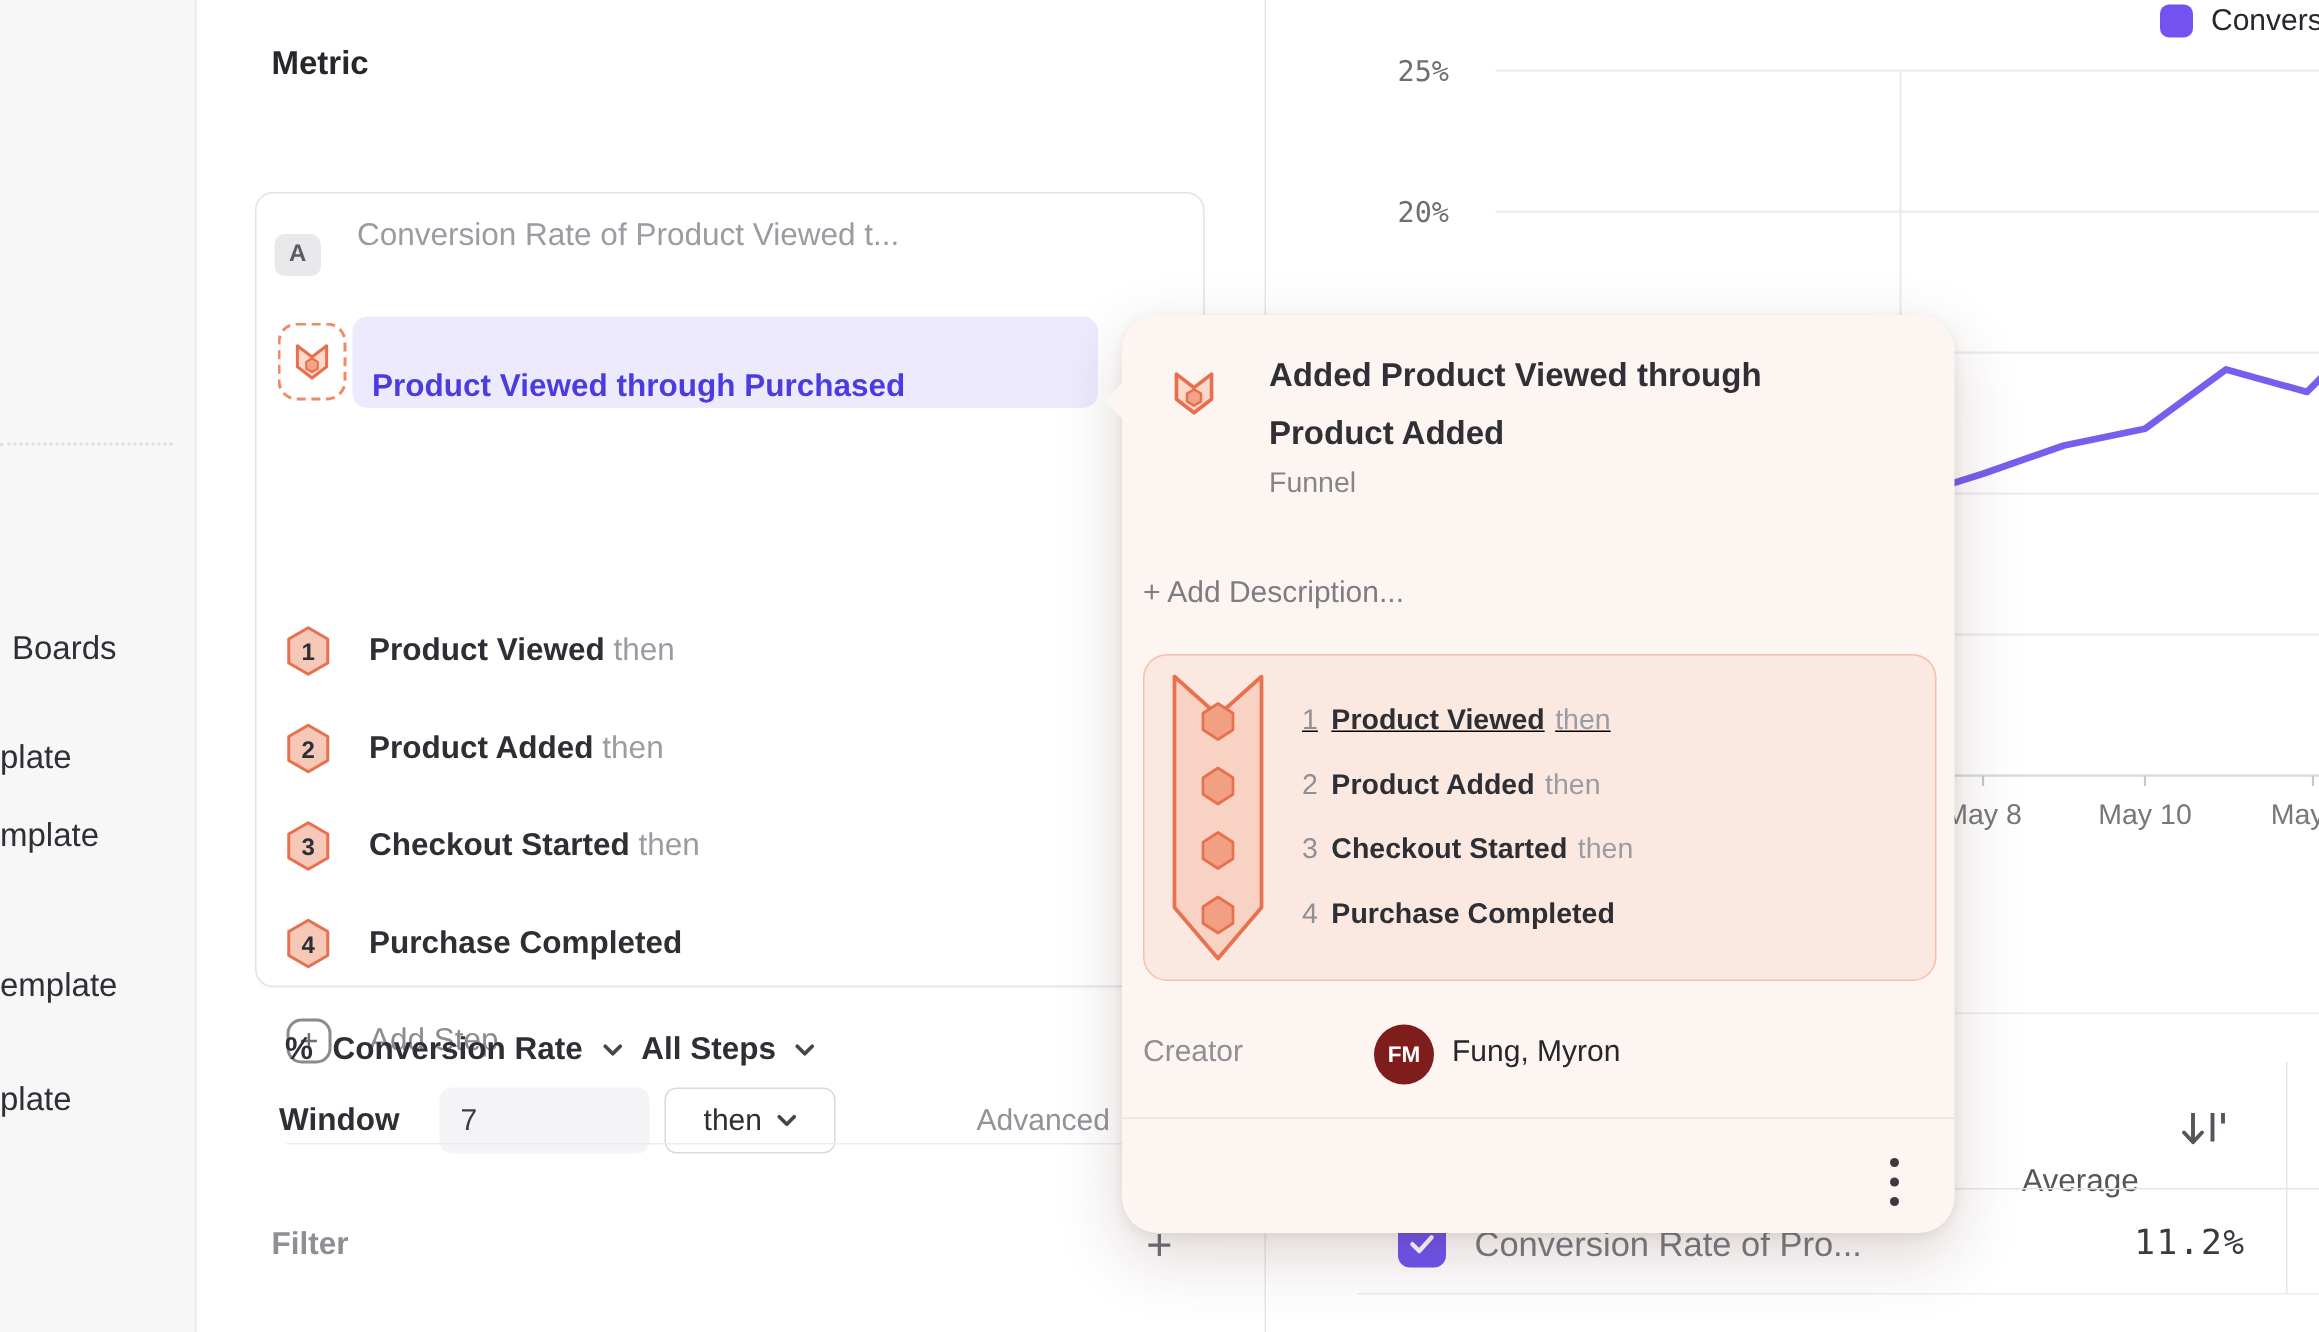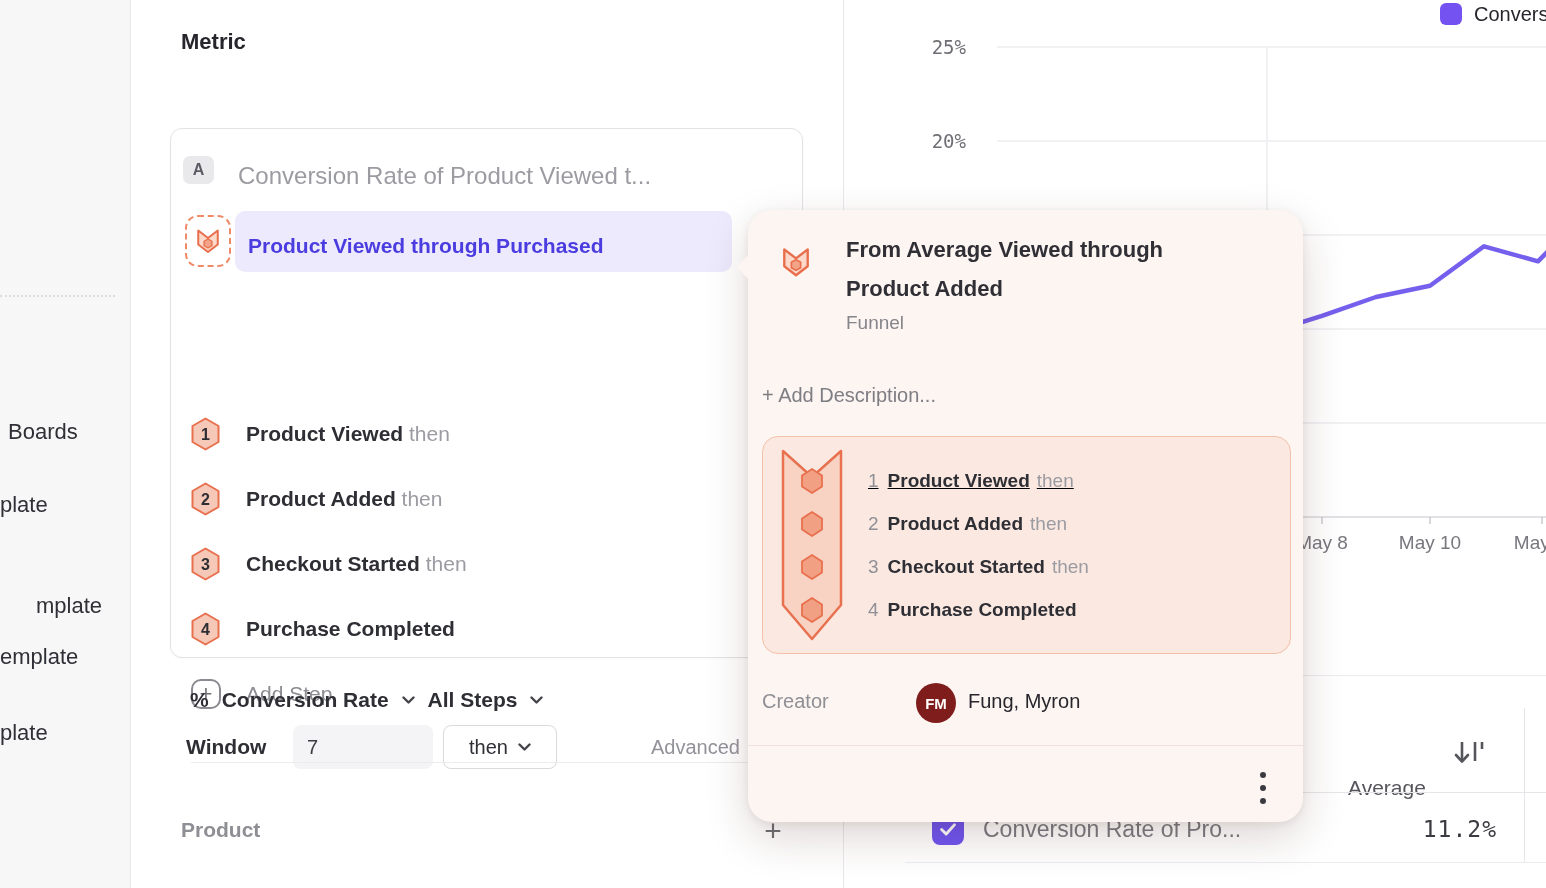--- a/index.html
+++ b/index.html
@@ -14,24 +14,24 @@
   .sb-item { position:absolute; left:0; height:30px; line-height:30px; font-size:22px; color:#2f2f36; white-space:nowrap; cursor:pointer; }
 
   
   .panel-heading { font-size:22px; font-weight:bold; color:#26262c; }
   #metric-heading { left:181px; top:29px; }
 
   #metric-card { left:170px; top:128px; width:633px; height:530px; background:#fff;
     border:1px solid #e3e3e7; border-radius:12px; box-shadow:0 1px 2px rgba(0,0,0,.03); }
   .series-badge { position:absolute; left:12px; top:27px; width:31px; height:28px; background:#e9e9ec;
     border-radius:7px; color:#5b5b63; font-weight:bold; font-size:16px; text-align:center; line-height:28px; }
-  .series-title { position:absolute; left:67px; top:33px; font-size:24px; color:#9b9ba2; white-space:nowrap; }
+  .series-title { position:absolute; left:67px; top:16px; font-size:21px; color:#9b9ba2; white-space:nowrap; }
 
   .event-pill { position:absolute; left:64px; top:82px; width:497px; height:61px; background:#edeafd; border-radius:10px; cursor:pointer; }
-  .event-pill-label { position:absolute; left:13px; top:4px; height:61px; line-height:61px; font-size:21px; font-weight:bold; color:#4b3ce0; white-space:nowrap; }
+  .event-pill-label { position:absolute; left:13px; top:16px; height:61px; line-height:61px; font-size:21px; font-weight:bold; color:#4b3ce0; white-space:nowrap; }
   .funnel-dashed-box { position:absolute; left:14px; top:86px; width:46px; height:52px; border:2px dashed #ef8a68;
     border-radius:13px; display:flex; align-items:center; justify-content:center; cursor:pointer; }
 
   .step-row { position:absolute; left:0; width:100%; height:34px; }
   .step-row .hexwrap { position:absolute; left:20px; top:0; width:29px; height:34px; }
   .step-name { position:absolute; left:75px; top:0; height:34px; line-height:34px; font-size:21px; font-weight:bold; color:#2e2e35; white-space:nowrap; }
   .step-conj { font-weight:normal; color:#9b9ba2; }
   .hex-num { font-size:16px; font-weight:bold; fill:#2e2e35; }
 
   .add-step-row { position:absolute; left:20px; top:550px; height:30px; display:flex; align-items:center; gap:25px; cursor:pointer; }
@@ -120,21 +120,21 @@
       <g id="hex-small">
         <polygon points="12,1 22,7.5 22,18.5 12,25 2,18.5 2,7.5" fill="#f1a083" stroke="#e8704e" stroke-width="1.8" stroke-linejoin="round"></polygon>
       </g>
     </defs>
   </svg>
 
   <div id="sidebar" class="abs">
     <div class="sb-divider"></div>
     <div class="sb-item" style="left:8px; top:417px;">Boards</div>
     <div class="sb-item" style="left:0px; top:490px;">plate</div>
-    <div class="sb-item" style="left:0px; top:591px;padding-left:36px;">mplate</div>
+    <div class="sb-item" style="left:0px; top:542px;">mplate</div>
     <div class="sb-item" style="left:0px; top:642px;text-align:right;">emplate</div>
     <div class="sb-item" style="left:0px; top:718px;">plate</div>
   </div>
 
   <div id="metric-heading" class="abs panel-heading">Metric</div>
 
   <div id="metric-card" class="abs">
     <div class="series-badge">A</div>
     <div class="series-title">Conversion Rate of Product Viewed t...</div>
 
@@ -200,21 +200,21 @@
     <svg class="chev" viewBox="0 0 13 8">
         <polyline points="1.5,1.5 6.5,6.5 11.5,1.5"></polyline>
       </svg>
     <span class="m-txt">All Steps</span>
     <svg class="chev" viewBox="0 0 13 8">
         <polyline points="1.5,1.5 6.5,6.5 11.5,1.5"></polyline>
       </svg>
   </div>
 
   <div id="section-divider" class="abs"></div>
-  <div id="filter-heading" class="abs">Product</div>
+  <div id="filter-heading" class="abs">Filter</div>
   <div id="add-filter" class="abs">+</div>
 
   <div id="right-panel-border" class="abs"></div>
 
   <svg id="chart-svg" class="abs" width="703" height="600">
 
     <line x1="154" y1="47" x2="703" y2="47" stroke="#ececf0" stroke-width="1.5"></line>
     <line x1="154" y1="141" x2="703" y2="141" stroke="#ececf0" stroke-width="1.5"></line>
     <line x1="154" y1="235" x2="703" y2="235" stroke="#ececf0" stroke-width="1.5"></line>
     <line x1="154" y1="329" x2="703" y2="329" stroke="#ececf0" stroke-width="1.5"></line>
@@ -262,21 +262,21 @@
   <div id="row-value" class="abs">11.2%</div>
   <div id="tbl-row-line" class="abs tbl-line"></div>
 
   <div id="popover" class="abs">
     <div class="arrow"></div>
 
     <svg class="pop-icon" width="36" height="36" viewBox="0 0 24 24">
         <use href="#funnel-glyph"></use>
       </svg>
     <div class="pop-title">
-      <div>From Average Viewed through</div>
+      <div>Added Product Viewed through</div>
       <div>Product Added</div>
     </div>
     <div class="pop-type">Funnel</div>
     <div class="pop-adddesc">+ Add Description...</div>
 
     <div class="pop-steps-card">
       <svg class="pop-banner" width="66" height="198" viewBox="0 0 66 198">
         <path d="M4 4 L4 158 L33 192 L62 158 L62 4 L33 30 Z" fill="#f7d0c0" fill-opacity="0.9" stroke="#e87150" stroke-width="2.5" stroke-linejoin="round"></path>
         <use href="#hex-small" x="21" y="21"></use>
         <use href="#hex-small" x="21" y="64"></use>

